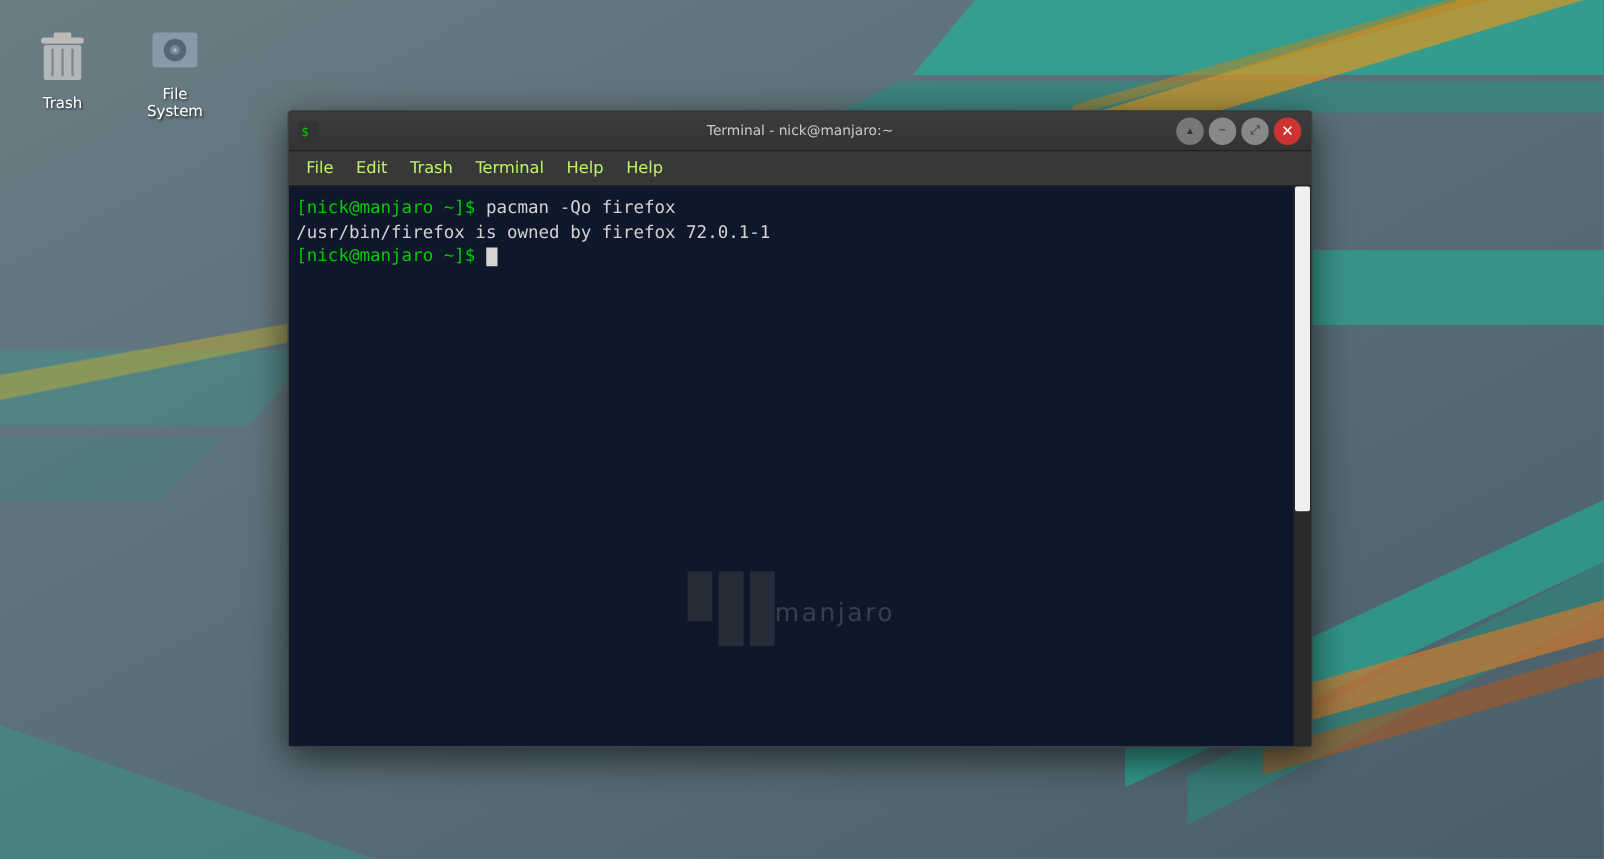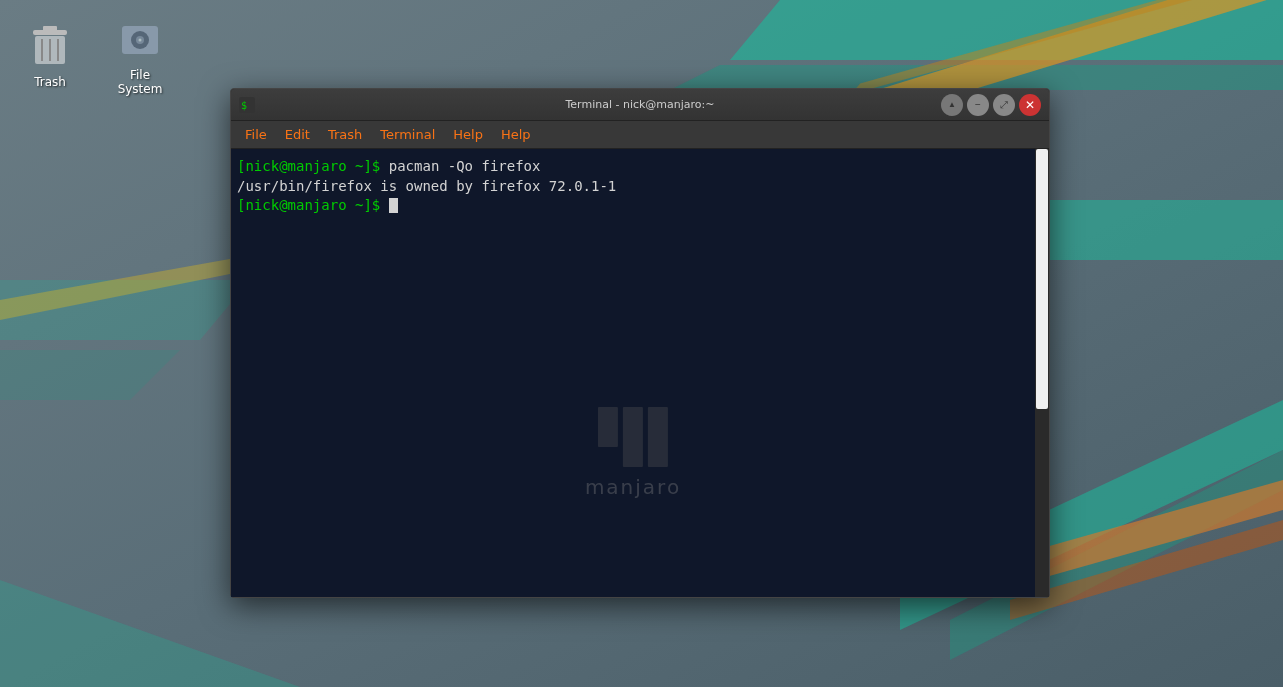--- a/index.html
+++ b/index.html
@@ -142,21 +142,21 @@
       height: 28px;
       background: #383838;
       border-bottom: 1px solid #222;
       display: flex;
       align-items: center;
       padding: 0 6px;
       gap: 2px;
     }
 
     .menu-item {
-      color: #f97316;
+      color: #bef264;
       font-size: 13px;
       padding: 3px 8px;
       border-radius: 3px;
       cursor: pointer;
     }
 
     
     .terminal-content {
       flex: 1;
       display: flex;
@@ -183,25 +183,25 @@
       display: inline-block;
       width: 9px;
       height: 15px;
       background: #d3d3d3;
       vertical-align: text-bottom;
     }
 
     
     .manjaro-watermark {
       position: absolute;
-      bottom: 96px;
+      bottom: 80px;
       left: 50%;
       transform: translateX(-50%);
       display: flex;
-      flex-direction: column;
+      flex-direction: row;
       align-items: center;
       opacity: 0.35;
     }
 
     .manjaro-logo-svg {
       width: 70px;
       height: 60px;
     }
 
     .manjaro-text {

